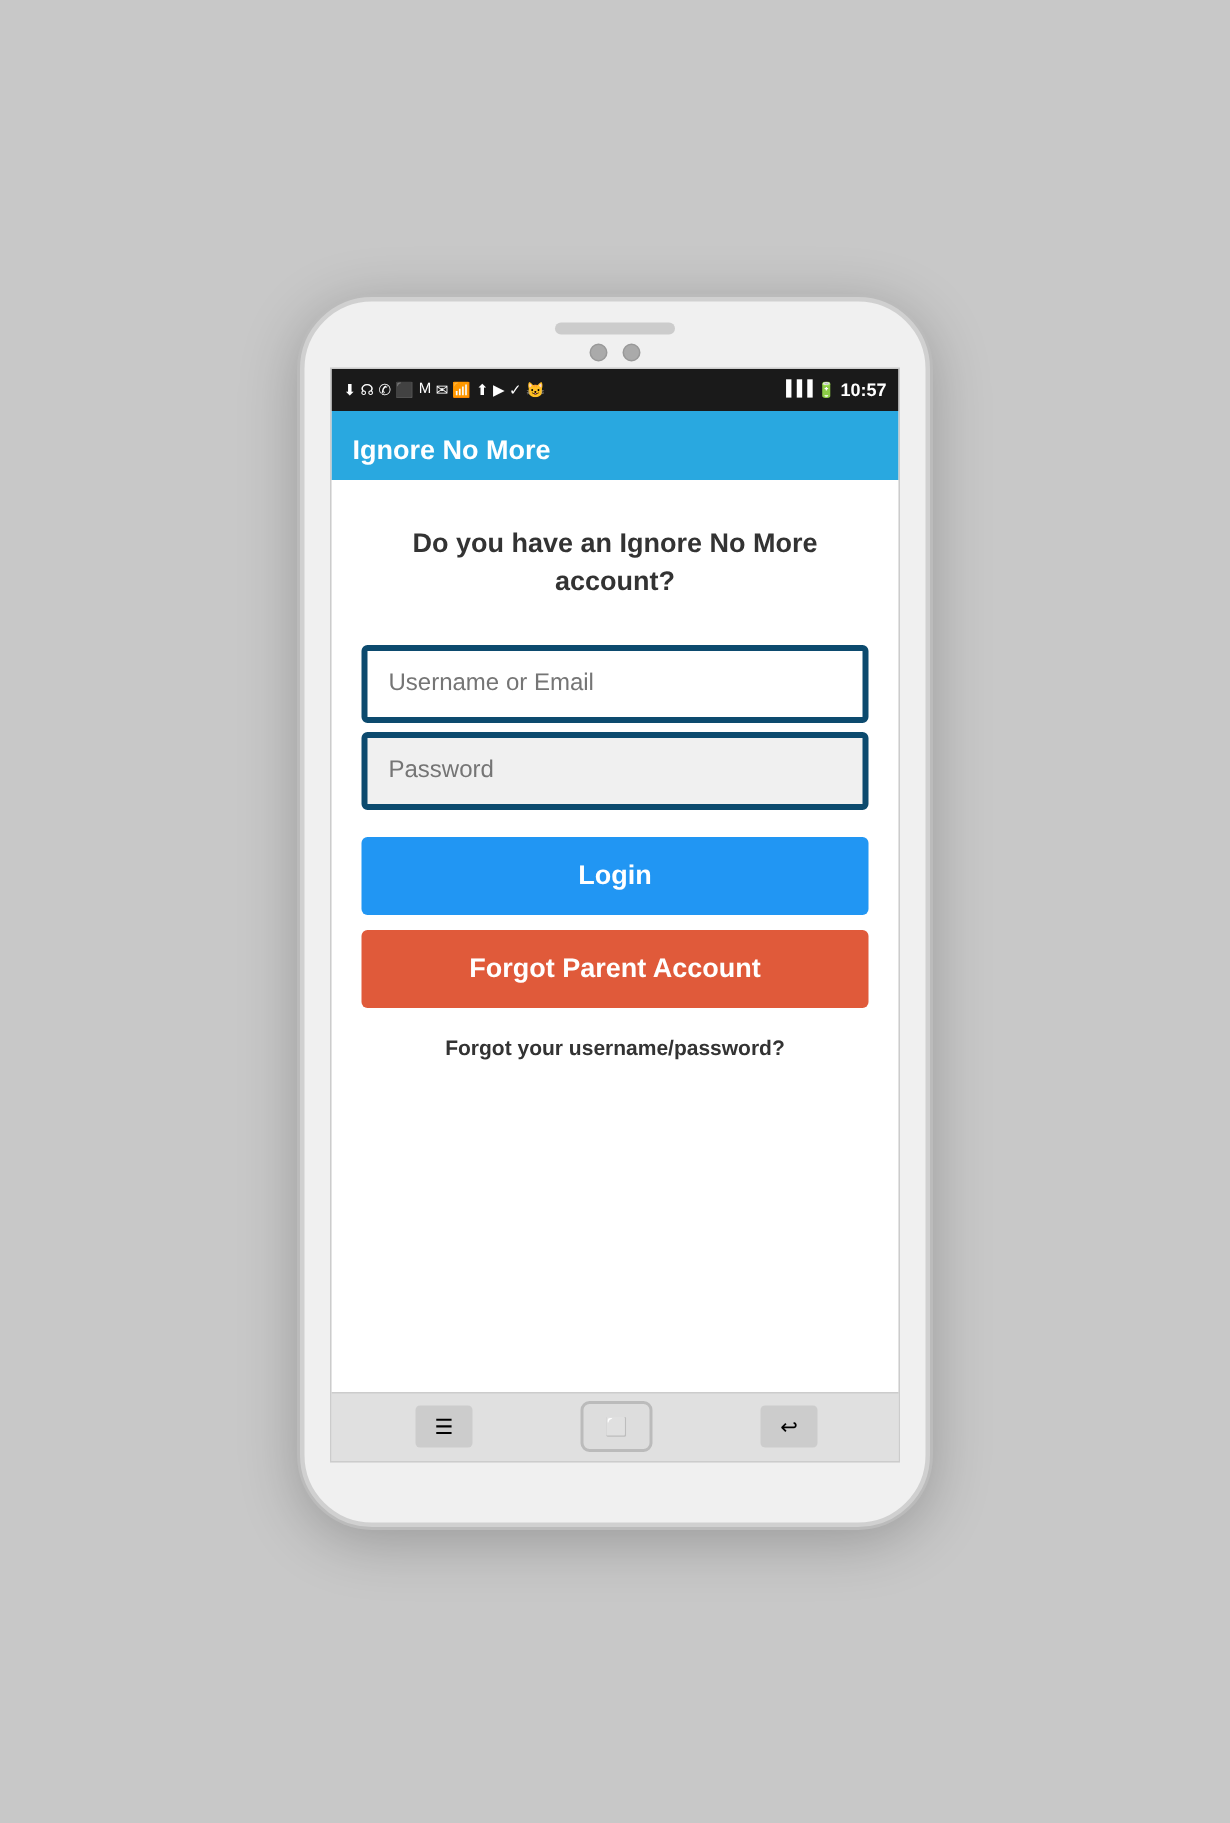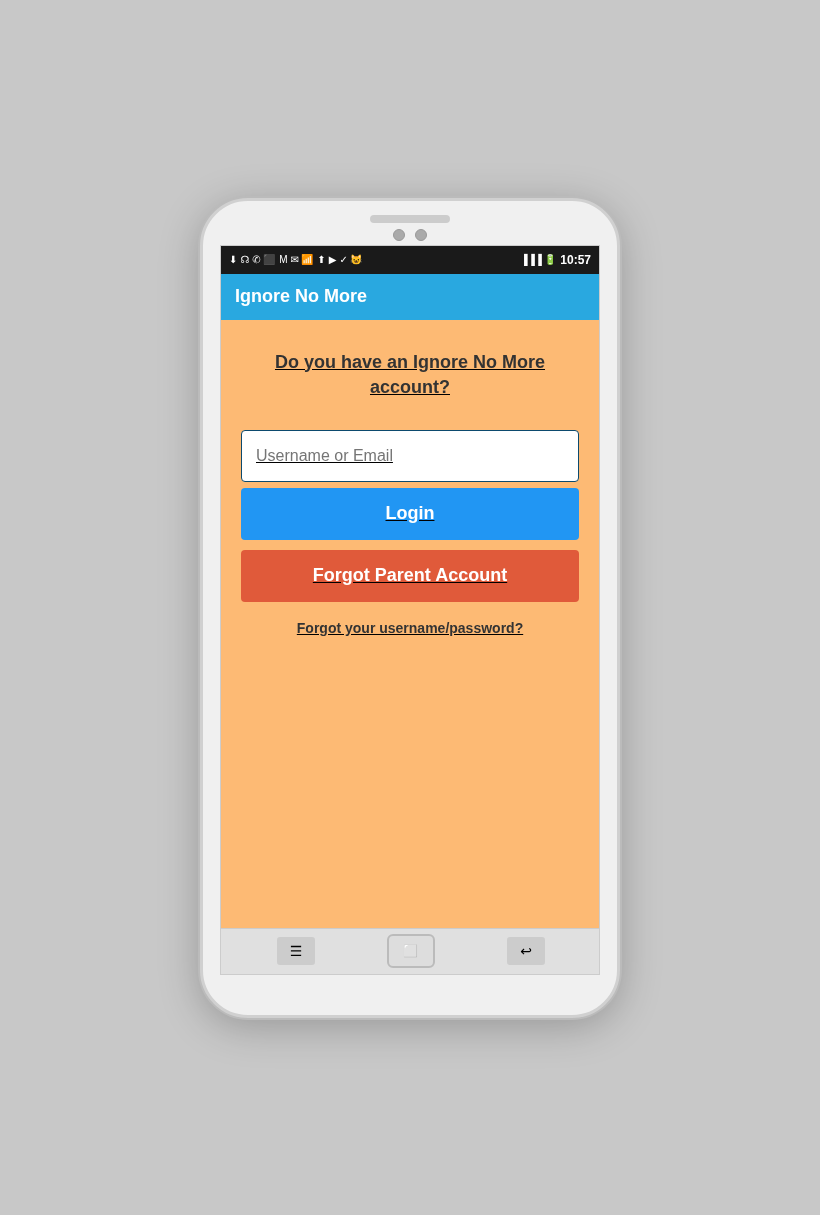--- a/index.html
+++ b/index.html
@@ -94,55 +94,53 @@
       display: flex;
       align-items: center;
       gap: 3px;
     }
 
     
     .app-bar {
       background: #29a8e0;
       height: 46px;
       display: flex;
-      align-items: center;
-      padding: 0 14px;
+      padding: 16px 14px;
       flex-shrink: 0;
     }
 
     .app-bar-title {
       color: white;
       font-size: 18px;
       font-weight: bold;
     }
 
     
     .content {
       flex: 1;
-      background: #fdba74;
+      background: #ffffff;
       display: flex;
       flex-direction: column;
       align-items: center;
       padding: 30px 20px 20px;
-      text-decoration: underline;
     }
 
     .question-text {
       font-size: 18px;
       font-weight: bold;
       color: #333;
       text-align: center;
       margin-bottom: 30px;
       line-height: 1.4;
     }
 
     .input-field {
       width: 100%;
       height: 52px;
-      border: 1px solid #0c4a6e;
+      border: 4px solid #0c4a6e;
       border-radius: 4px;
       padding: 0 14px;
       font-size: 16px;
       color: #999;
       margin-bottom: 6px;
       outline: none;
       background: white;
     }
 
     .input-field.password {
@@ -289,20 +287,21 @@
 
     <div class="app-bar">
       <span class="app-bar-title">Ignore No More</span>
     </div>
 
     <div class="content">
       <div class="question-text">Do you have an Ignore No More account?</div>
 
       <input class="input-field" type="text" placeholder="Username or Email" style="">
 
+      <input class="input-field password" type="password" placeholder="Password" style="">
 
       <button class="btn-login">Login</button>
 
       <button class="btn-create">Forgot Parent Account</button>
 
       <div class="forgot-text">Forgot your username/password?</div>
     </div>
 
     <div class="bottom-nav">
       <div class="nav-btn">

